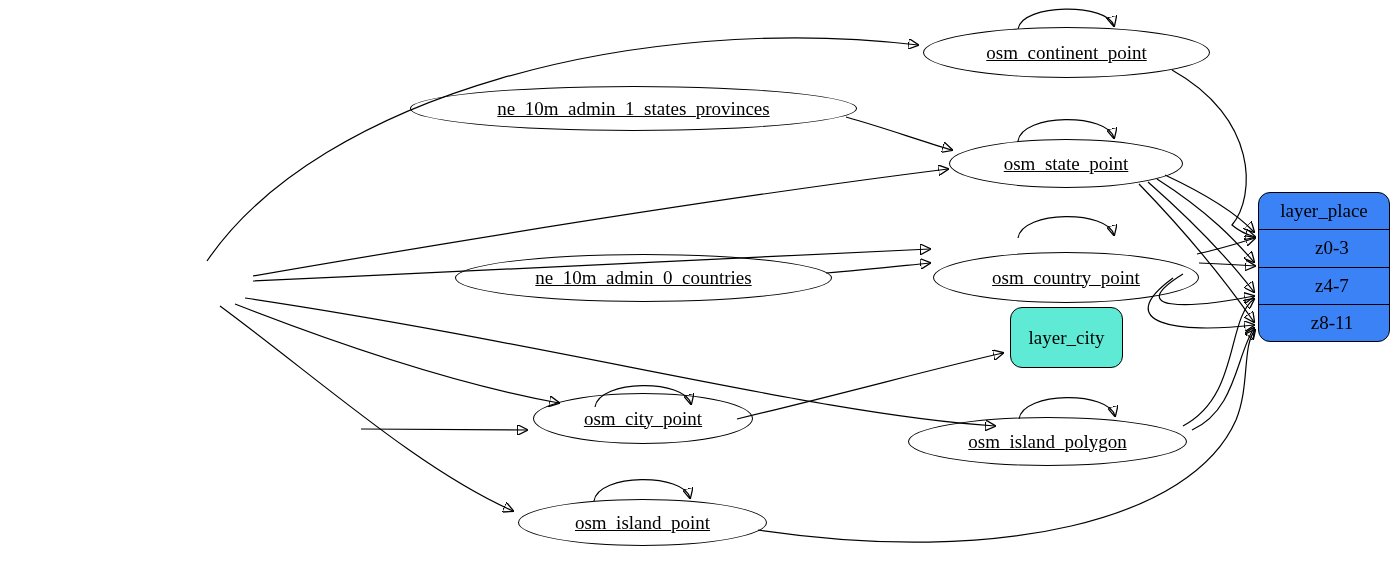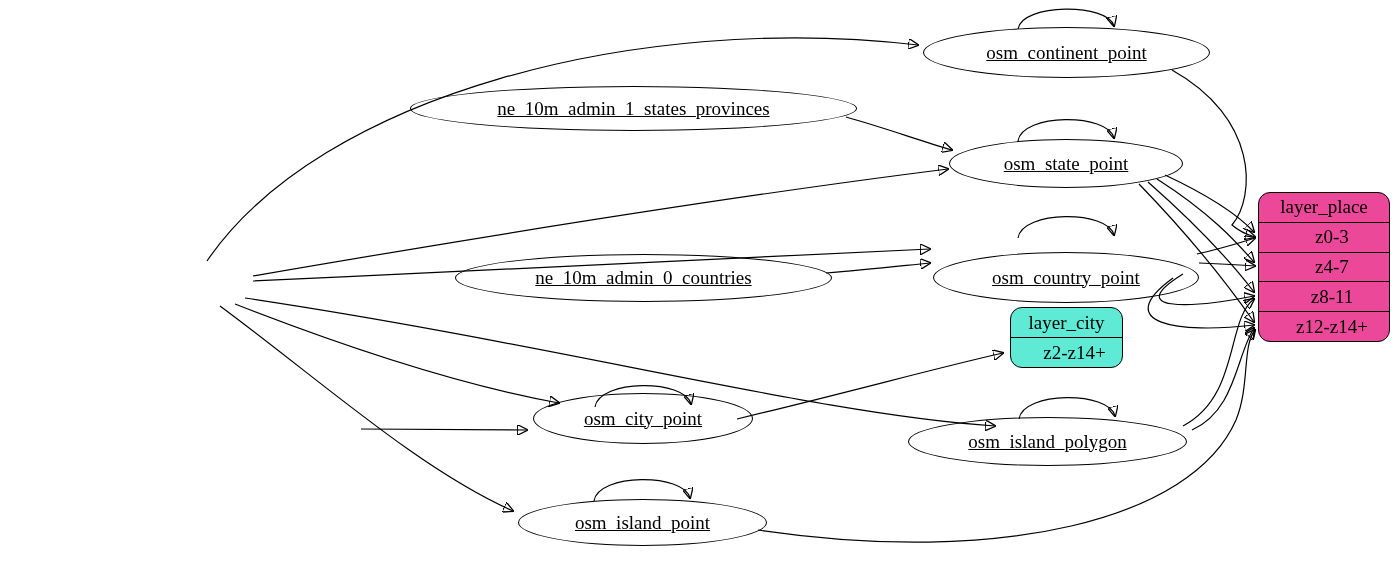--- a/index.html
+++ b/index.html
@@ -44,29 +44,27 @@
   <div class="node ellipse" style="left:933px;top:252px;width:266px;height:51px">osm_country_point</div>
 
   <div class="node ellipse" style="left:533px;top:393px;width:220px;height:51px">osm_city_point</div>
 
   <div class="node ellipse" style="left:908px;top:417px;width:279px;height:49px">osm_island_polygon</div>
 
   <div class="node ellipse" style="left:518px;top:499px;width:249px;height:47px">osm_island_point</div>
 
   <div class="record" style="left:1010px;top:307px;width:113px;height:61px;background:#5eead4">
     <div class="row">layer_city</div>
-    <div class="row">z2-z14+</div>
   </div>
 
-  <div class="record" style="left:1258px;top:192px;width:132px;height:150px;background:#ec4899">
+  <div class="record" style="left:1258px;top:192px;width:132px;height:150px;background:#3b82f6">
     <div class="row">layer_place</div>
     <div class="row">z0-3</div>
     <div class="row">z4-7</div>
     <div class="row">z8-11</div>
-    <div class="row">z12-z14+</div>
   </div>
 
   <svg id="edges" width="1395" height="568" viewBox="0 0 1395 568">
     <defs>
       <marker id="arrow" viewBox="0 0 10 10" refX="9" refY="5" markerWidth="9" markerHeight="9" orient="auto-start-reverse">
         <path d="M0,0 L10,5 L0,10 z" fill="#000" stroke="none"></path>
       </marker>
     </defs>
 
     <path d="M 207,261 C 320,95 640,12 918,45" marker-end="url(#arrow)"></path>

